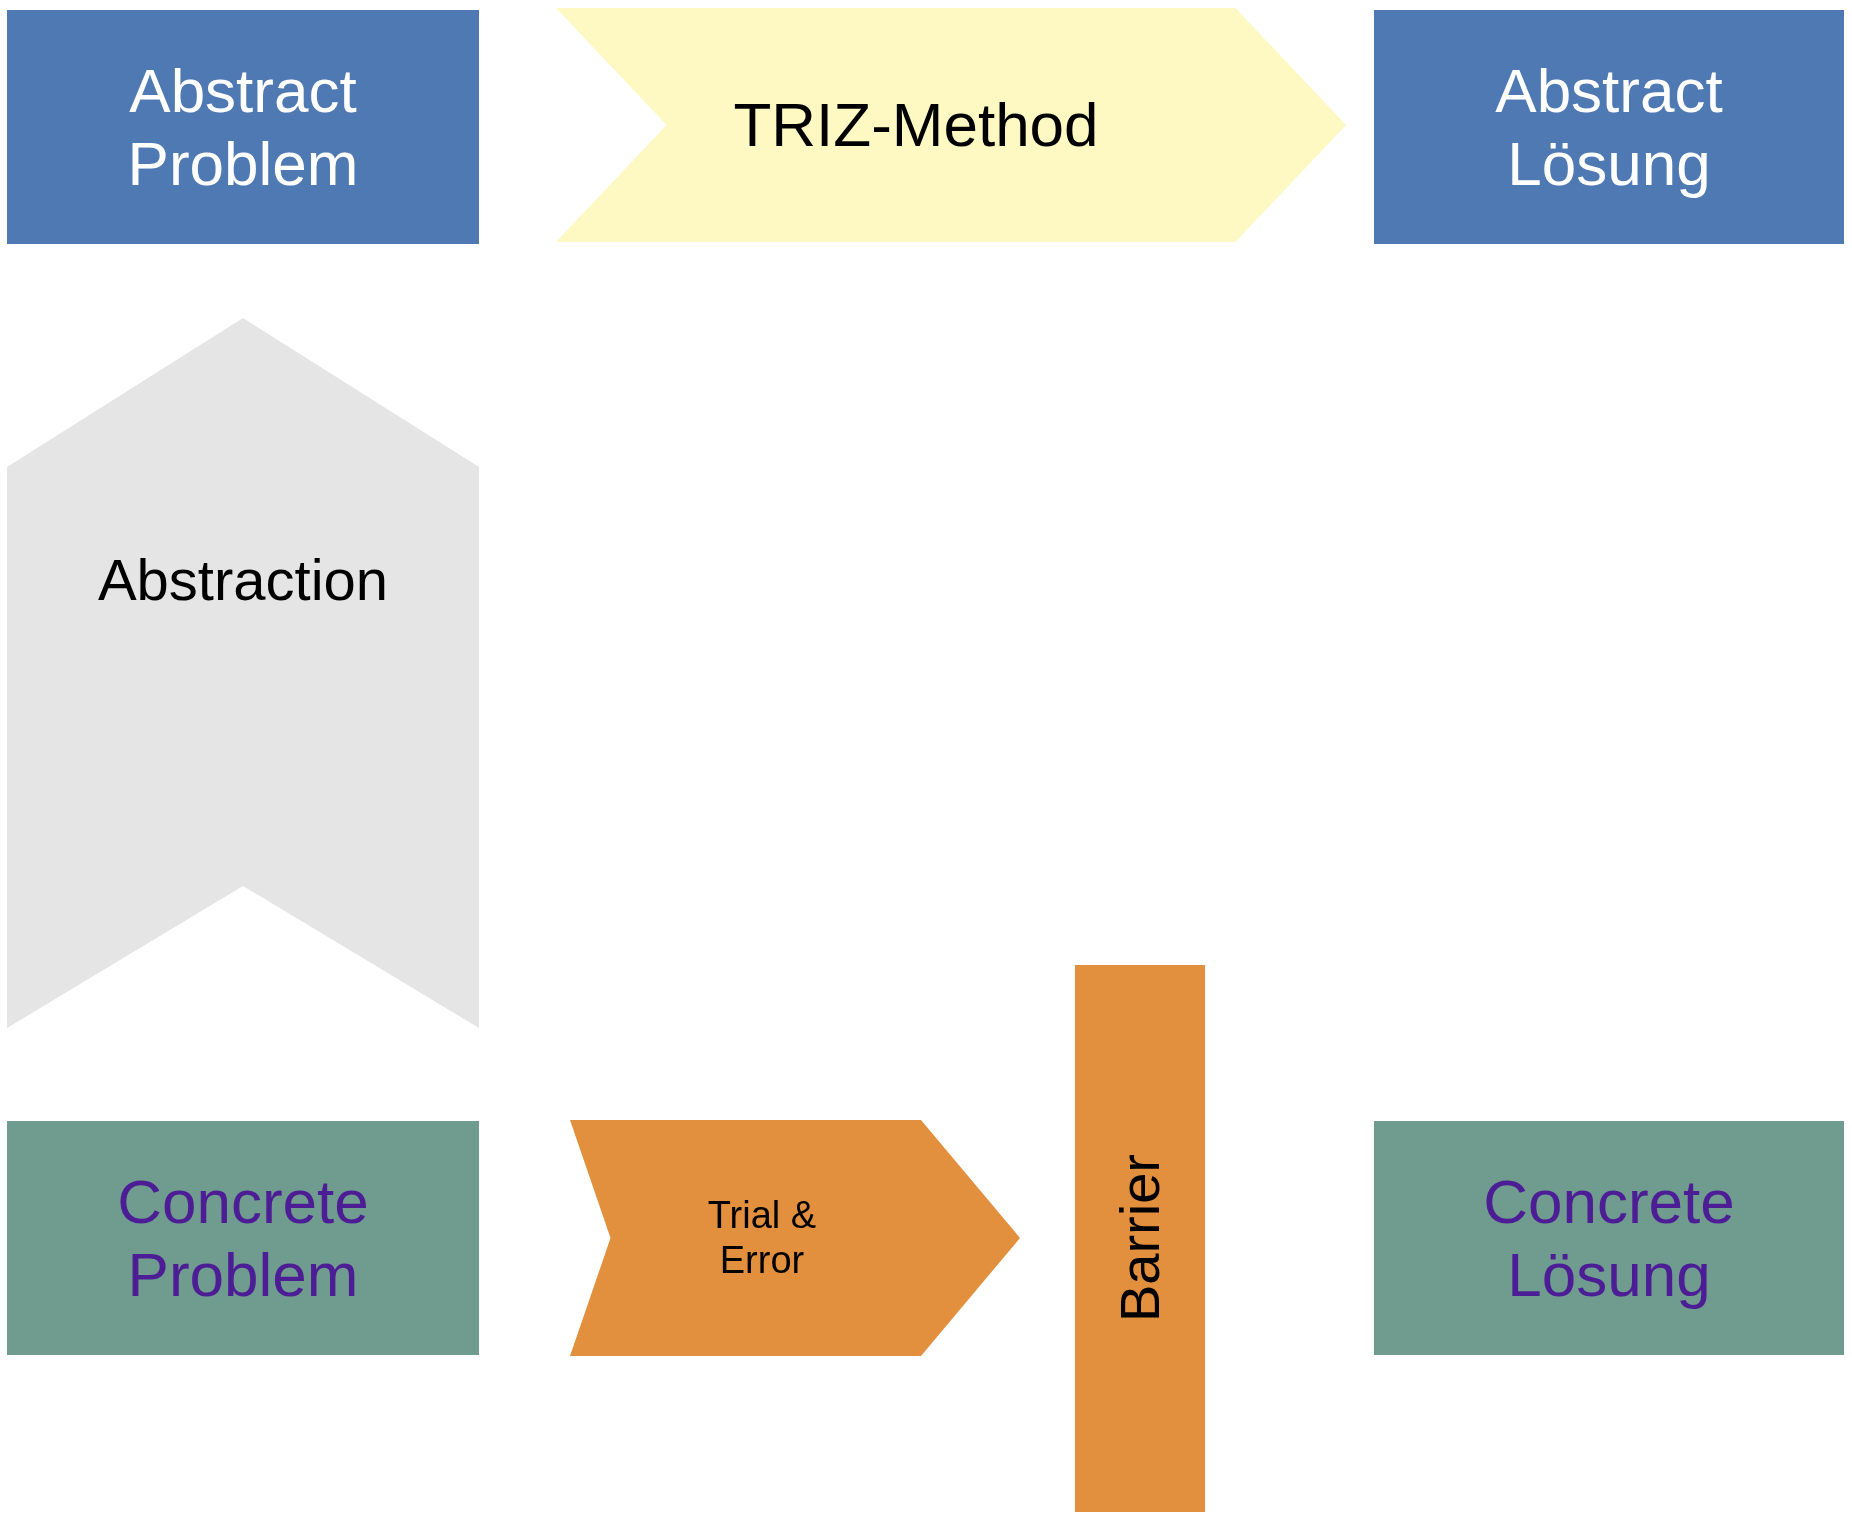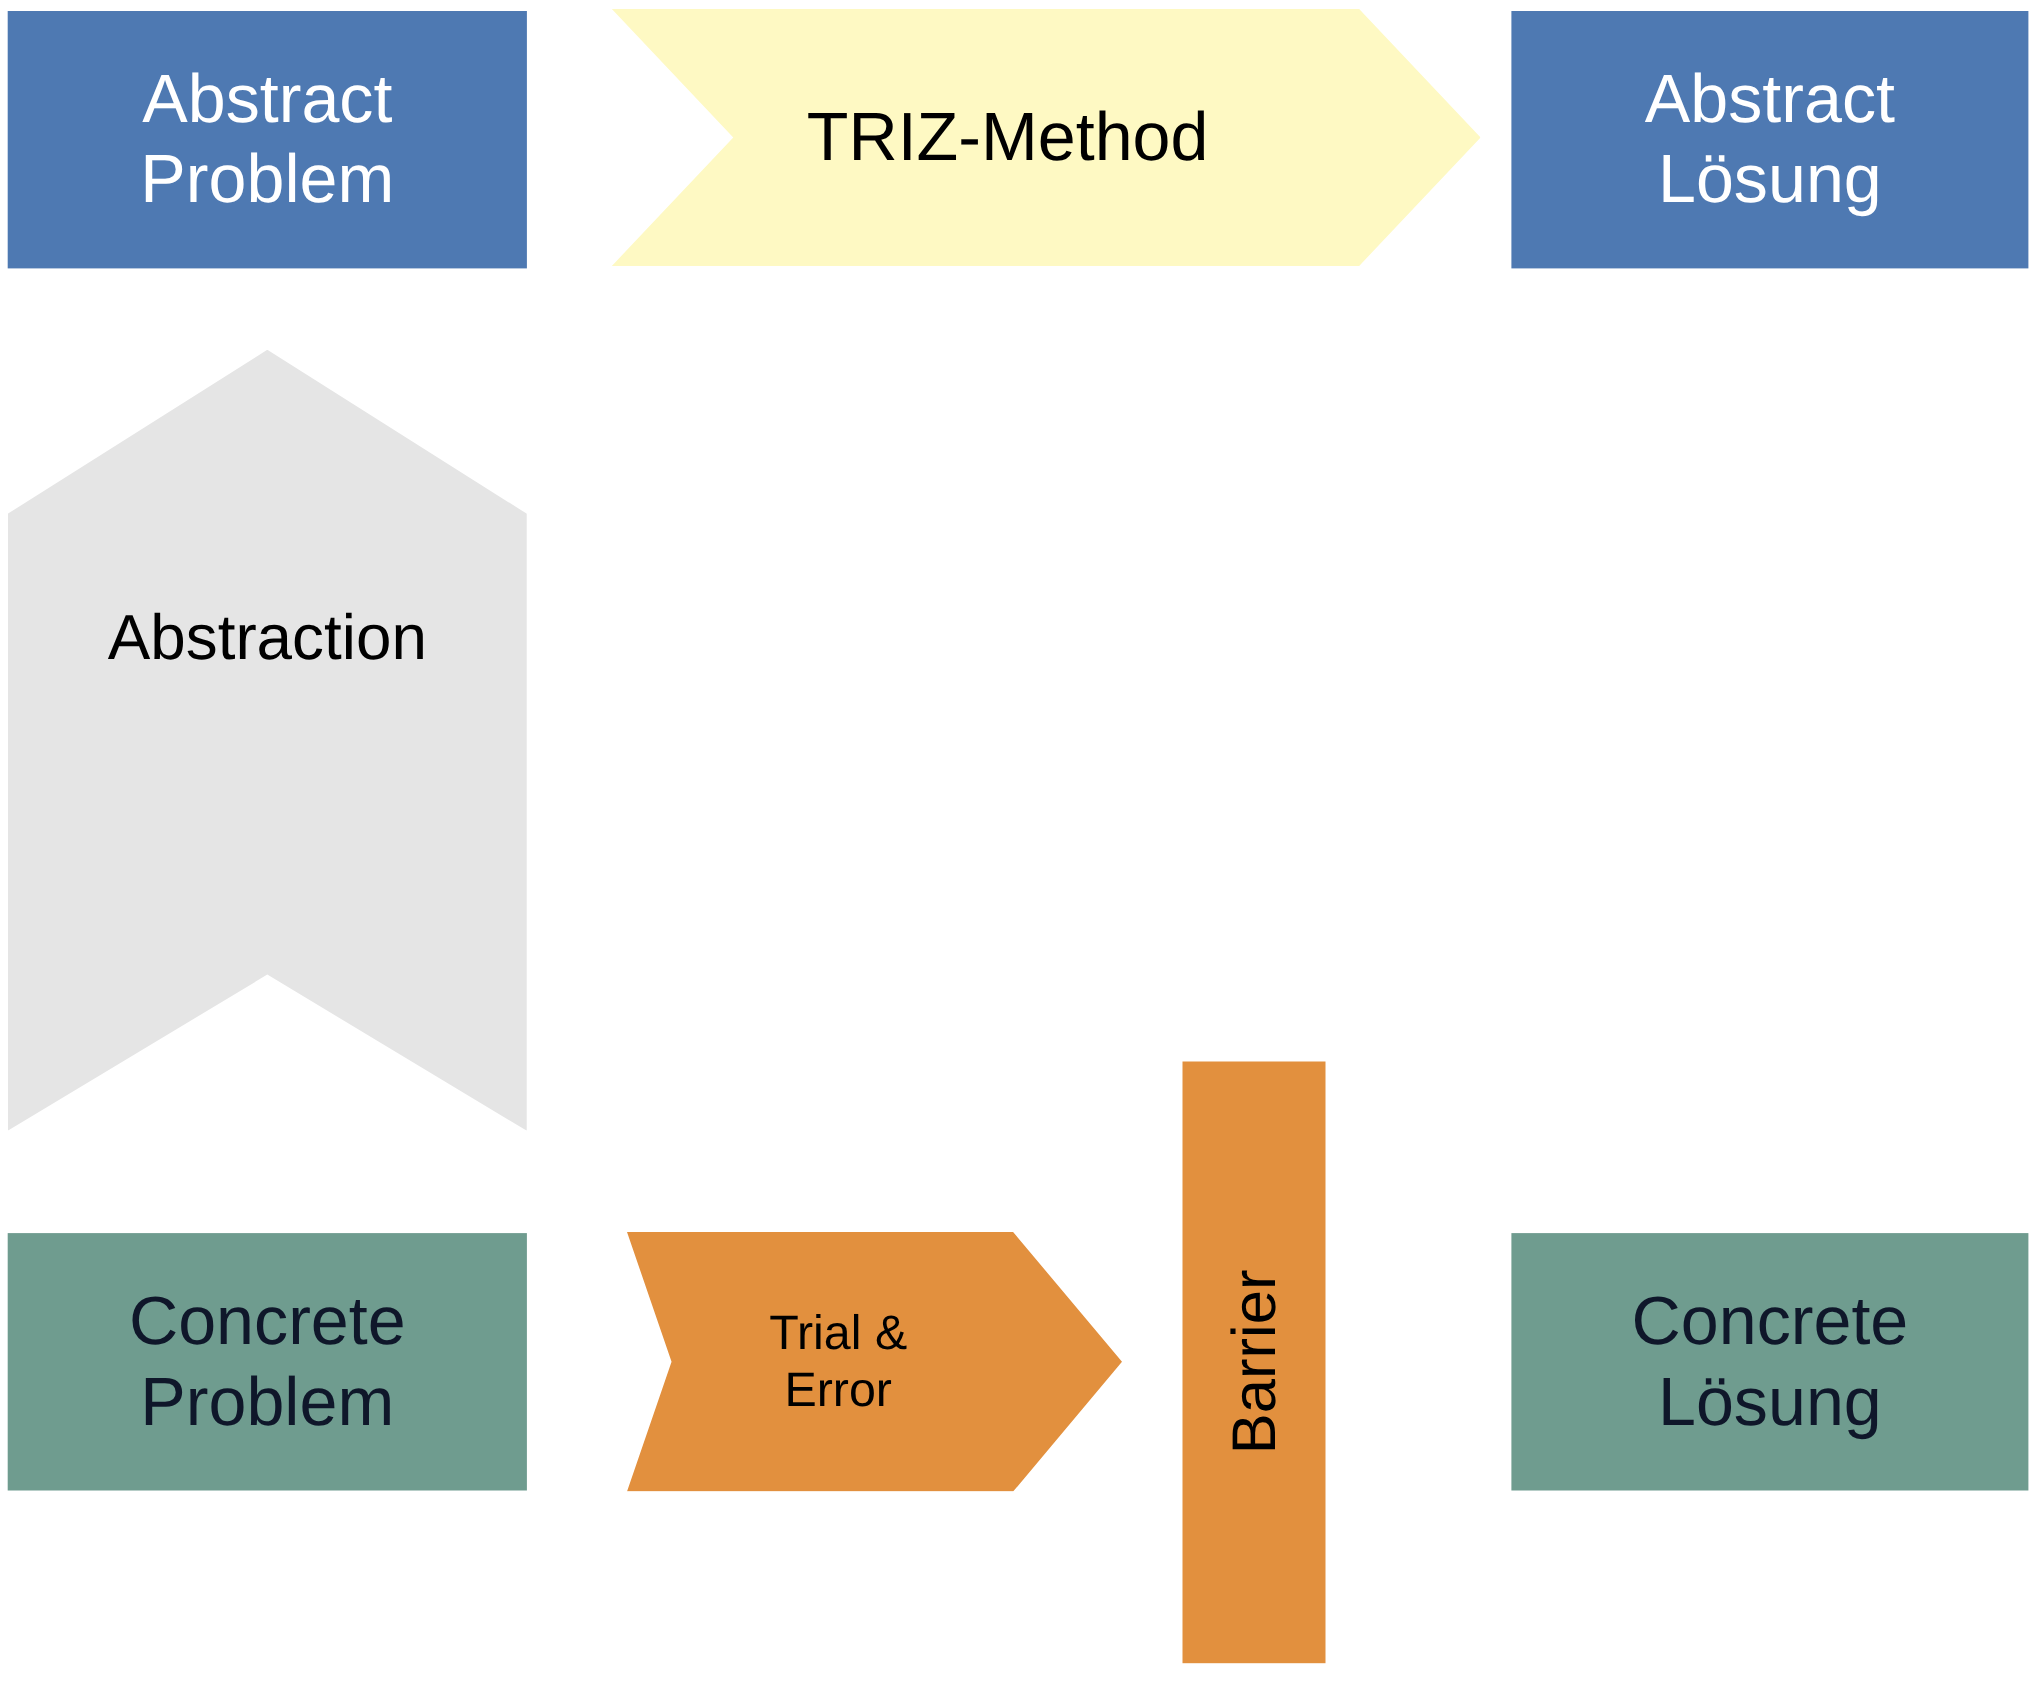--- a/index.html
+++ b/index.html
@@ -37,21 +37,21 @@
     background: #4E79B2;
     color: #ffffff;
     font-size: 62px;
   }
   #abstract-problem { left: 7px;    top: 10px;  width: 472px; height: 234px; }
   #abstract-solution{ left: 1374px; top: 10px;  width: 470px; height: 234px; }
 
   
   .box-green {
     background: #6F9C8F;
-    color: #0f172a;
+    color: #4c1d95;
     font-size: 62px;
   }
   #concrete-problem { left: 7px;    top: 1121px; width: 472px; height: 234px; }
   #concrete-solution{ left: 1374px; top: 1121px; width: 470px; height: 234px; }
 
   
   #triz-method {
     left: 556px; top: 8px; width: 790px; height: 234px;
     background: #fef9c3;
     color: #000000;
@@ -82,21 +82,21 @@
     clip-path: polygon(0% 0%, 50% 15%, 100% 0%, 100% 80%, 50% 100%, 0% 80%);
     align-items: flex-start;
     padding-top: 246px;
   }
 
   
   #trial-error {
     left: 570px; top: 1120px; width: 450px; height: 236px;
     background: #E2903E;
     color: #000000;
-    font-size: 44px;
+    font-size: 38px;
     clip-path: polygon(0% 0%, 78% 0%, 100% 50%, 78% 100%, 0% 100%, 9% 50%);
     padding-right: 66px;
   }
 
   
   #barrier {
     left: 1075px; top: 965px; width: 130px; height: 547px;
     background: #E2903E;
     color: #000000;
     font-size: 56px;

